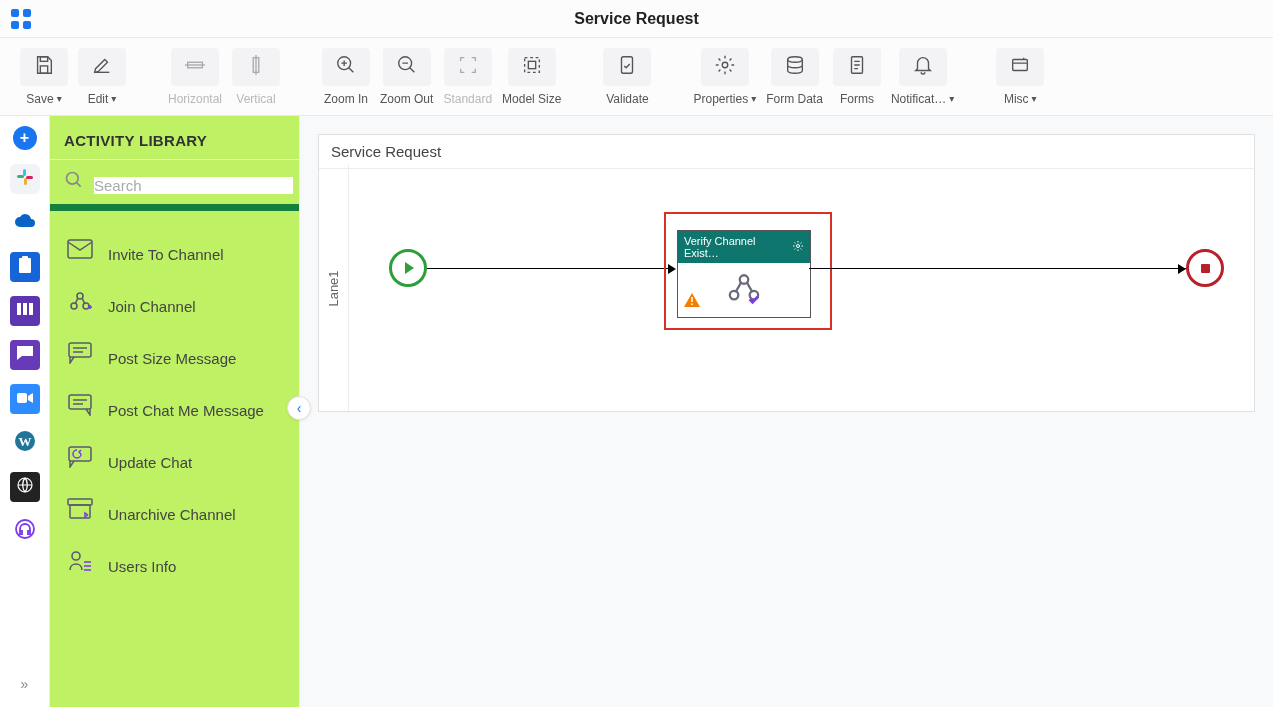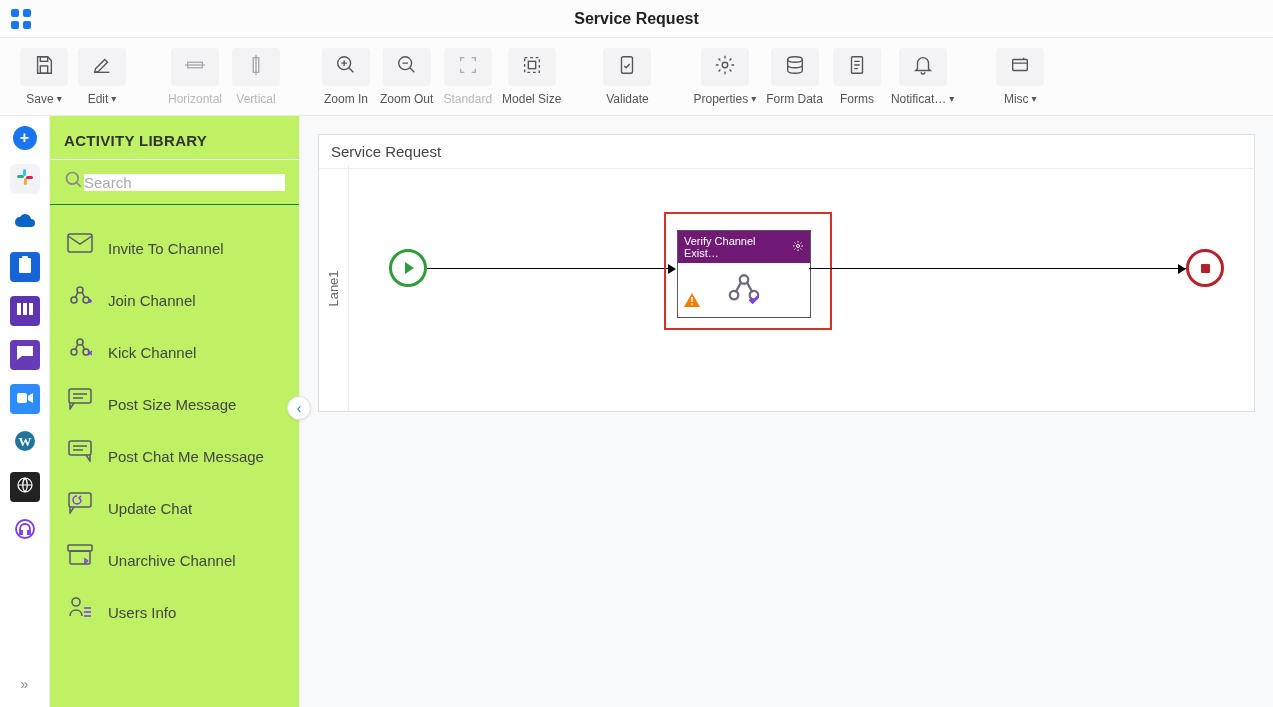--- a/index.html
+++ b/index.html
@@ -24,21 +24,21 @@
 .main { display: flex; height: calc(100% - 116px); }
 .leftrail { width: 50px; background: #fff; border-right: 1px solid #eee; display: flex; flex-direction: column; align-items: center; padding-top: 10px; gap: 14px; position: relative; }
 .rail-icon { width: 30px; height: 30px; border-radius: 6px; display: flex; align-items: center; justify-content: center; cursor: pointer; }
 .rail-icon.active-bg { background: #f1f3f6; }
 .rail-bottom { position: absolute; bottom: 8px; }
 
 
 .sidebar { width: 250px; background: #bef264; border-right: 1px solid #eee; position: relative; display: flex; flex-direction: column; }
 .sidebar-header { padding: 16px 14px 10px; font-size: 15px; font-weight: 700; color: #333; letter-spacing: .3px; }
 .divider { height: 1px; background: #eee; }
-.search-row { display: flex; align-items: center; padding: 10px 14px; border-bottom: 1px solid #15803d; }
+.search-row { display: flex; align-items: flex-end; padding: 10px 14px; gap: 10px; border-bottom: 7px solid #15803d; }
 .search-input { border: none; outline: none; font-size: 15px; color: #333; flex: 1; }
 .search-input::placeholder { color: #aaa; }
 .activities { flex: 1; overflow: hidden; padding: 12px 6px; }
 .activity-item { display: flex; align-items: flex-end; gap: 14px; padding: 12px 10px; border-radius: 3px; cursor: pointer; }
 .activity-item .act-icon { width: 28px; height: 28px; display: flex; align-items: center; justify-content: center; }
 .activity-item .act-label { font-size: 15px; color: #444; }
 .activity-item.selected { outline: 2px solid #d93025; outline-offset: -2px; }
 .collapse-handle { position: absolute; right: -12px; top: 280px; width: 24px; height: 24px; background: #fff; border: 1px solid #e0e0e0; border-radius: 50%; display: flex; align-items: center; justify-content: center; box-shadow: 0 1px 3px rgba(0,0,0,.08); cursor: pointer; }
 
 
@@ -55,21 +55,21 @@
 .end-node { position: absolute; right: 30px; top: 84px; width: 38px; height: 38px; border: 3px solid #b6212c; border-radius: 50%; display: flex; align-items: center; justify-content: center; }
 .end-node .sq { width: 9px; height: 9px; background: #b6212c; border-radius: 1px; }
 
 .line1 { position: absolute; top: 103px; left: 78px; width: 244px; height: 1px; background: #000; }
 .arrow1 { position: absolute; top: 99px; left: 319px; width: 0; height: 0; border-left: 8px solid #000; border-top: 5px solid transparent; border-bottom: 5px solid transparent; }
 .line2 { position: absolute; top: 103px; left: 460px; right: 68px; height: 1px; background: #000; }
 .arrow2 { position: absolute; top: 99px; right: 68px; width: 0; height: 0; border-left: 8px solid #000; border-top: 5px solid transparent; border-bottom: 5px solid transparent; }
 
 .task-node-outer { position: absolute; left: 315px; top: 47px; width: 168px; height: 118px; border: 2px solid #d93025; }
 .task-node { position: absolute; left: 328px; top: 65px; width: 134px; background: #fff; border: 1px solid #555; }
-.task-head { background: #701a75; color: #fff; padding: 4px 6px; display: flex; align-items: center; justify-content: space-between; font-size: 11px; }
+.task-head { background: #0f766e; color: #fff; padding: 4px 6px; display: flex; align-items: center; justify-content: space-between; font-size: 11px; }
 .task-body { height: 54px; position: relative; display: flex; align-items: center; justify-content: center; }
 .task-body .warn { position: absolute; left: 6px; bottom: 6px; }
 
 </style>
 </head>
 <body>
 
 <div class="topbar">
   <div class="app-icon">
     <svg width="22" height="22" viewBox="0 0 22 22">
@@ -360,32 +360,20 @@
         <div class="act-icon">
             <svg width="24" height="24" viewBox="0 0 24 24" fill="none" stroke="#5a5a6e" stroke-width="1.6">
               <circle cx="12" cy="7" r="3"></circle>
               <circle cx="6" cy="17" r="3"></circle>
               <circle cx="18" cy="17" r="3"></circle>
               <path d="M10 9l-3 6M14 9l3 6"></path>
               <path d="M20 18h4M22 16v4" stroke="#7c3aed"></path>
             </svg>
           </div>
         <div class="act-label">Join Channel</div>
-      </div>
-      <div class="activity-item">
-        <div class="act-icon">
-            <svg width="24" height="24" viewBox="0 0 24 24" fill="none" stroke="#5a5a6e" stroke-width="1.6">
-              <circle cx="12" cy="7" r="3"></circle>
-              <circle cx="6" cy="17" r="3"></circle>
-              <circle cx="18" cy="17" r="3"></circle>
-              <path d="M10 9l-3 6M14 9l3 6"></path>
-              <path d="M20 16l4 4M24 16l-4 4" stroke="#7c3aed"></path>
-            </svg>
-          </div>
-        <div class="act-label">Kick Channel</div>
       </div>
       <div class="activity-item">
         <div class="act-icon">
             <svg width="24" height="22" viewBox="0 0 24 22" fill="none" stroke="#5a5a6e" stroke-width="1.5">
               <rect x="1" y="1" width="22" height="14" rx="2"></rect>
               <path d="M6 15l-4 6v-6M5 6h14M5 10h10"></path>
             </svg>
           </div>
         <div class="act-label">Post Size Message</div>
       </div>

